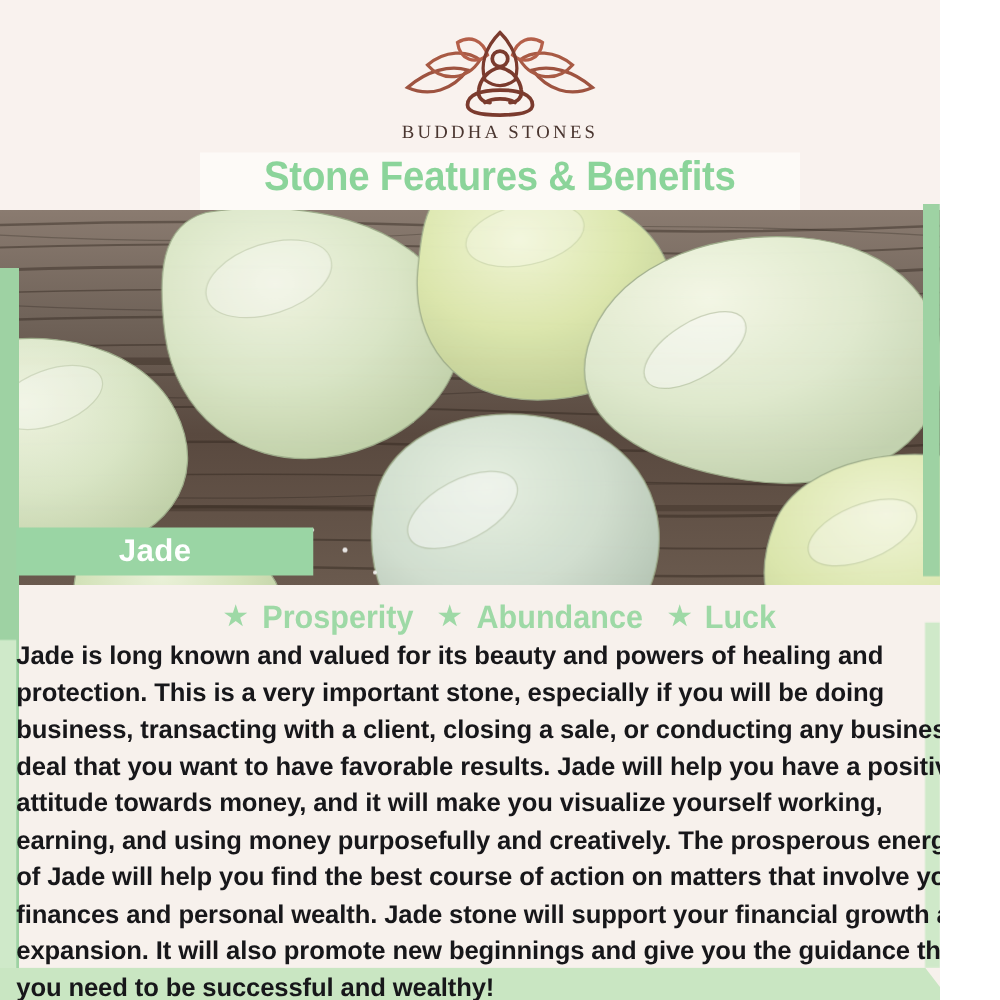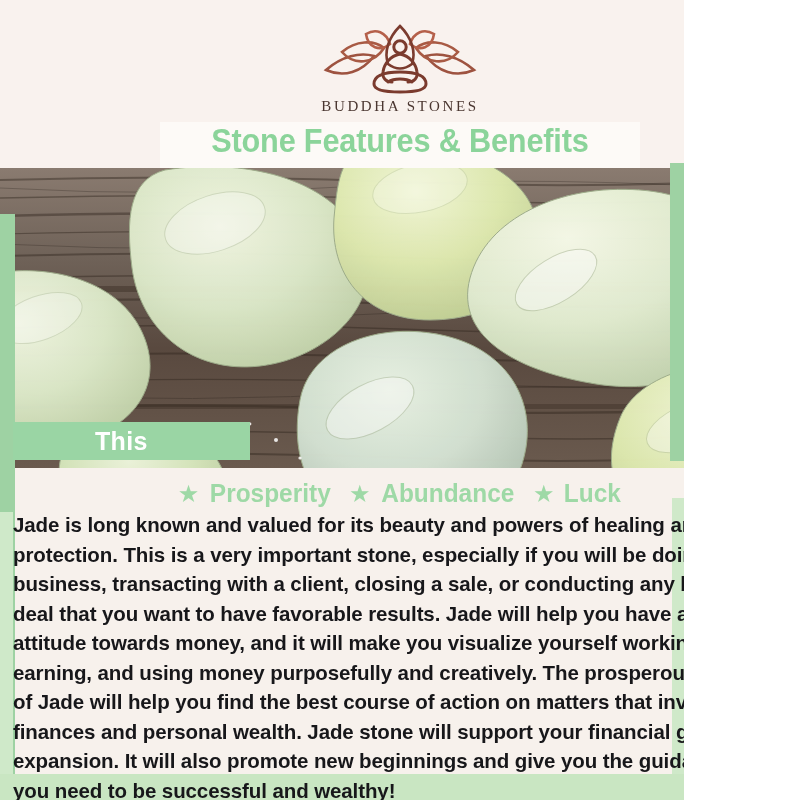--- a/index.html
+++ b/index.html
@@ -6,21 +6,21 @@
     margin: 0;
     padding: 0;
     background: #ffffff;
   }
   body {
     font-family: "Liberation Sans", sans-serif;
   }
 
   #poster {
     position: relative;
-    width: 684px;
+    width: 752px;
     height: 800px;
     overflow: hidden;
     background: #f7f1ec;
   }
 
   
   .green-top {
     position: absolute;
     top: 0;
     left: 222px;
@@ -344,21 +344,21 @@
       </svg>
       <span class="brand-name">BUDDHA STONES</span>
     </div>
   </div>
 
   <div class="title-band">
     <span class="title-text">Stone Features &amp; Benefits</span>
   </div>
 
   <div class="stone-banner">
-    <span class="stone-banner-label">This</span>
+    <span class="stone-banner-label">Jade</span>
   </div>
 
   <div class="benefits">
     <div class="benefit">
       <span class="benefit-star">★</span>
       <span class="benefit-label">Prosperity</span>
     </div>
     <div class="benefit">
       <span class="benefit-star">★</span>
       <span class="benefit-label">Abundance</span>

